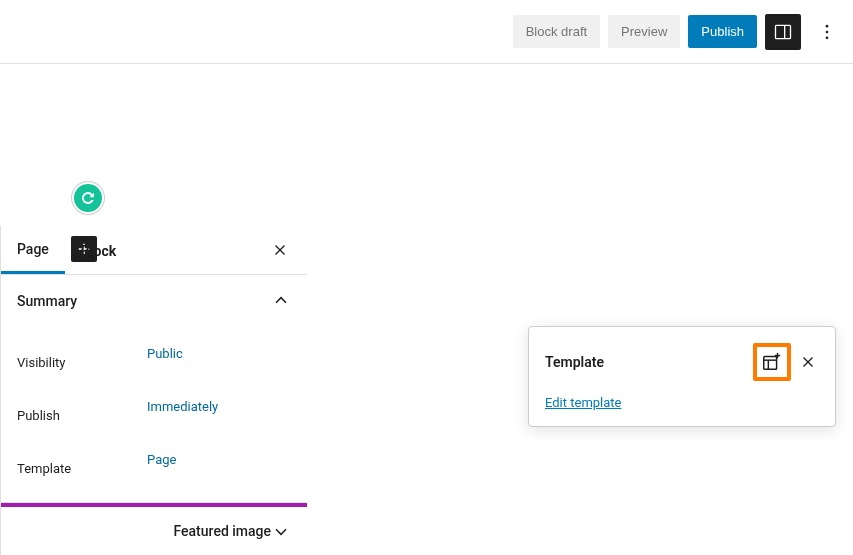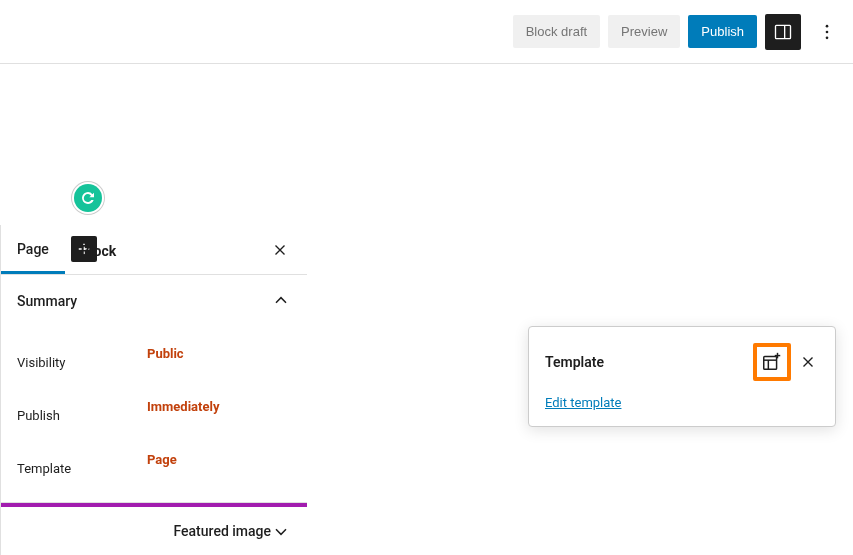--- a/index.html
+++ b/index.html
@@ -19,21 +19,21 @@
 .tabs { display: flex; align-items: center; border-bottom: 1px solid #e0e0e0; position: relative; height: 50px; }
 .tab { padding: 16px 16px 14px; font-size: 14px; cursor: pointer; color: #1e1e1e; font-weight: bold; }
 .tab.active { font-weight: 500; border-bottom: 3px solid #007cba; }
 .tab-close { margin-left: auto; margin-right: 12px; cursor: pointer; padding: 6px; }
 .panel-section { border-bottom: 1px solid #e0e0e0; }
 .panel-head { display: flex; align-items: center; justify-content: space-between; padding: 16px; cursor: pointer; }
 .panel-head-title { font-size: 14px; font-weight: 500; }
 .panel-body { padding: 0 16px 16px; }
 .summary-row { display: flex; align-items: center; padding: 10px 0; }
 .summary-label { width: 130px; color: #1e1e1e; margin-top: 18px; }
-.summary-value { color: #c2410c; cursor: pointer; font-weight: bold; }
+.summary-value { color: #0369a1; cursor: pointer; }
 .popover { position: absolute; left: 528px; top: 326px; width: 308px; background: #fff; border: 1px solid #ccc; border-radius: 4px; box-shadow: 0 3px 15px rgba(0,0,0,0.12); padding: 16px; z-index: 10; }
 .pop-head { display: flex; align-items: center; justify-content: space-between; margin-bottom: 14px; }
 .pop-title { font-weight: 600; font-size: 14px; }
 .pop-actions { display: flex; align-items: center; gap: 6px; }
 .highlight-box { border: 4px solid #ff7a00; padding: 2px; border-radius: 2px; display: flex; align-items: center; justify-content: center; }
 .pop-desc { color: #757575; line-height: 1.5; margin-bottom: 14px; }
 .select { width: 100%; display: flex; align-items: center; justify-content: space-between; border: 1px solid #757575; border-radius: 2px; padding: 9px 12px; cursor: pointer; margin-bottom: 14px; }
 .edit-link { color: #007cba; text-decoration: underline; cursor: pointer; }
 .featured-row { padding: 14px 16px; display: flex; align-items: center; justify-content: flex-end; border-top: 4px solid #a21caf; cursor: pointer; }
 svg { display: block; }

